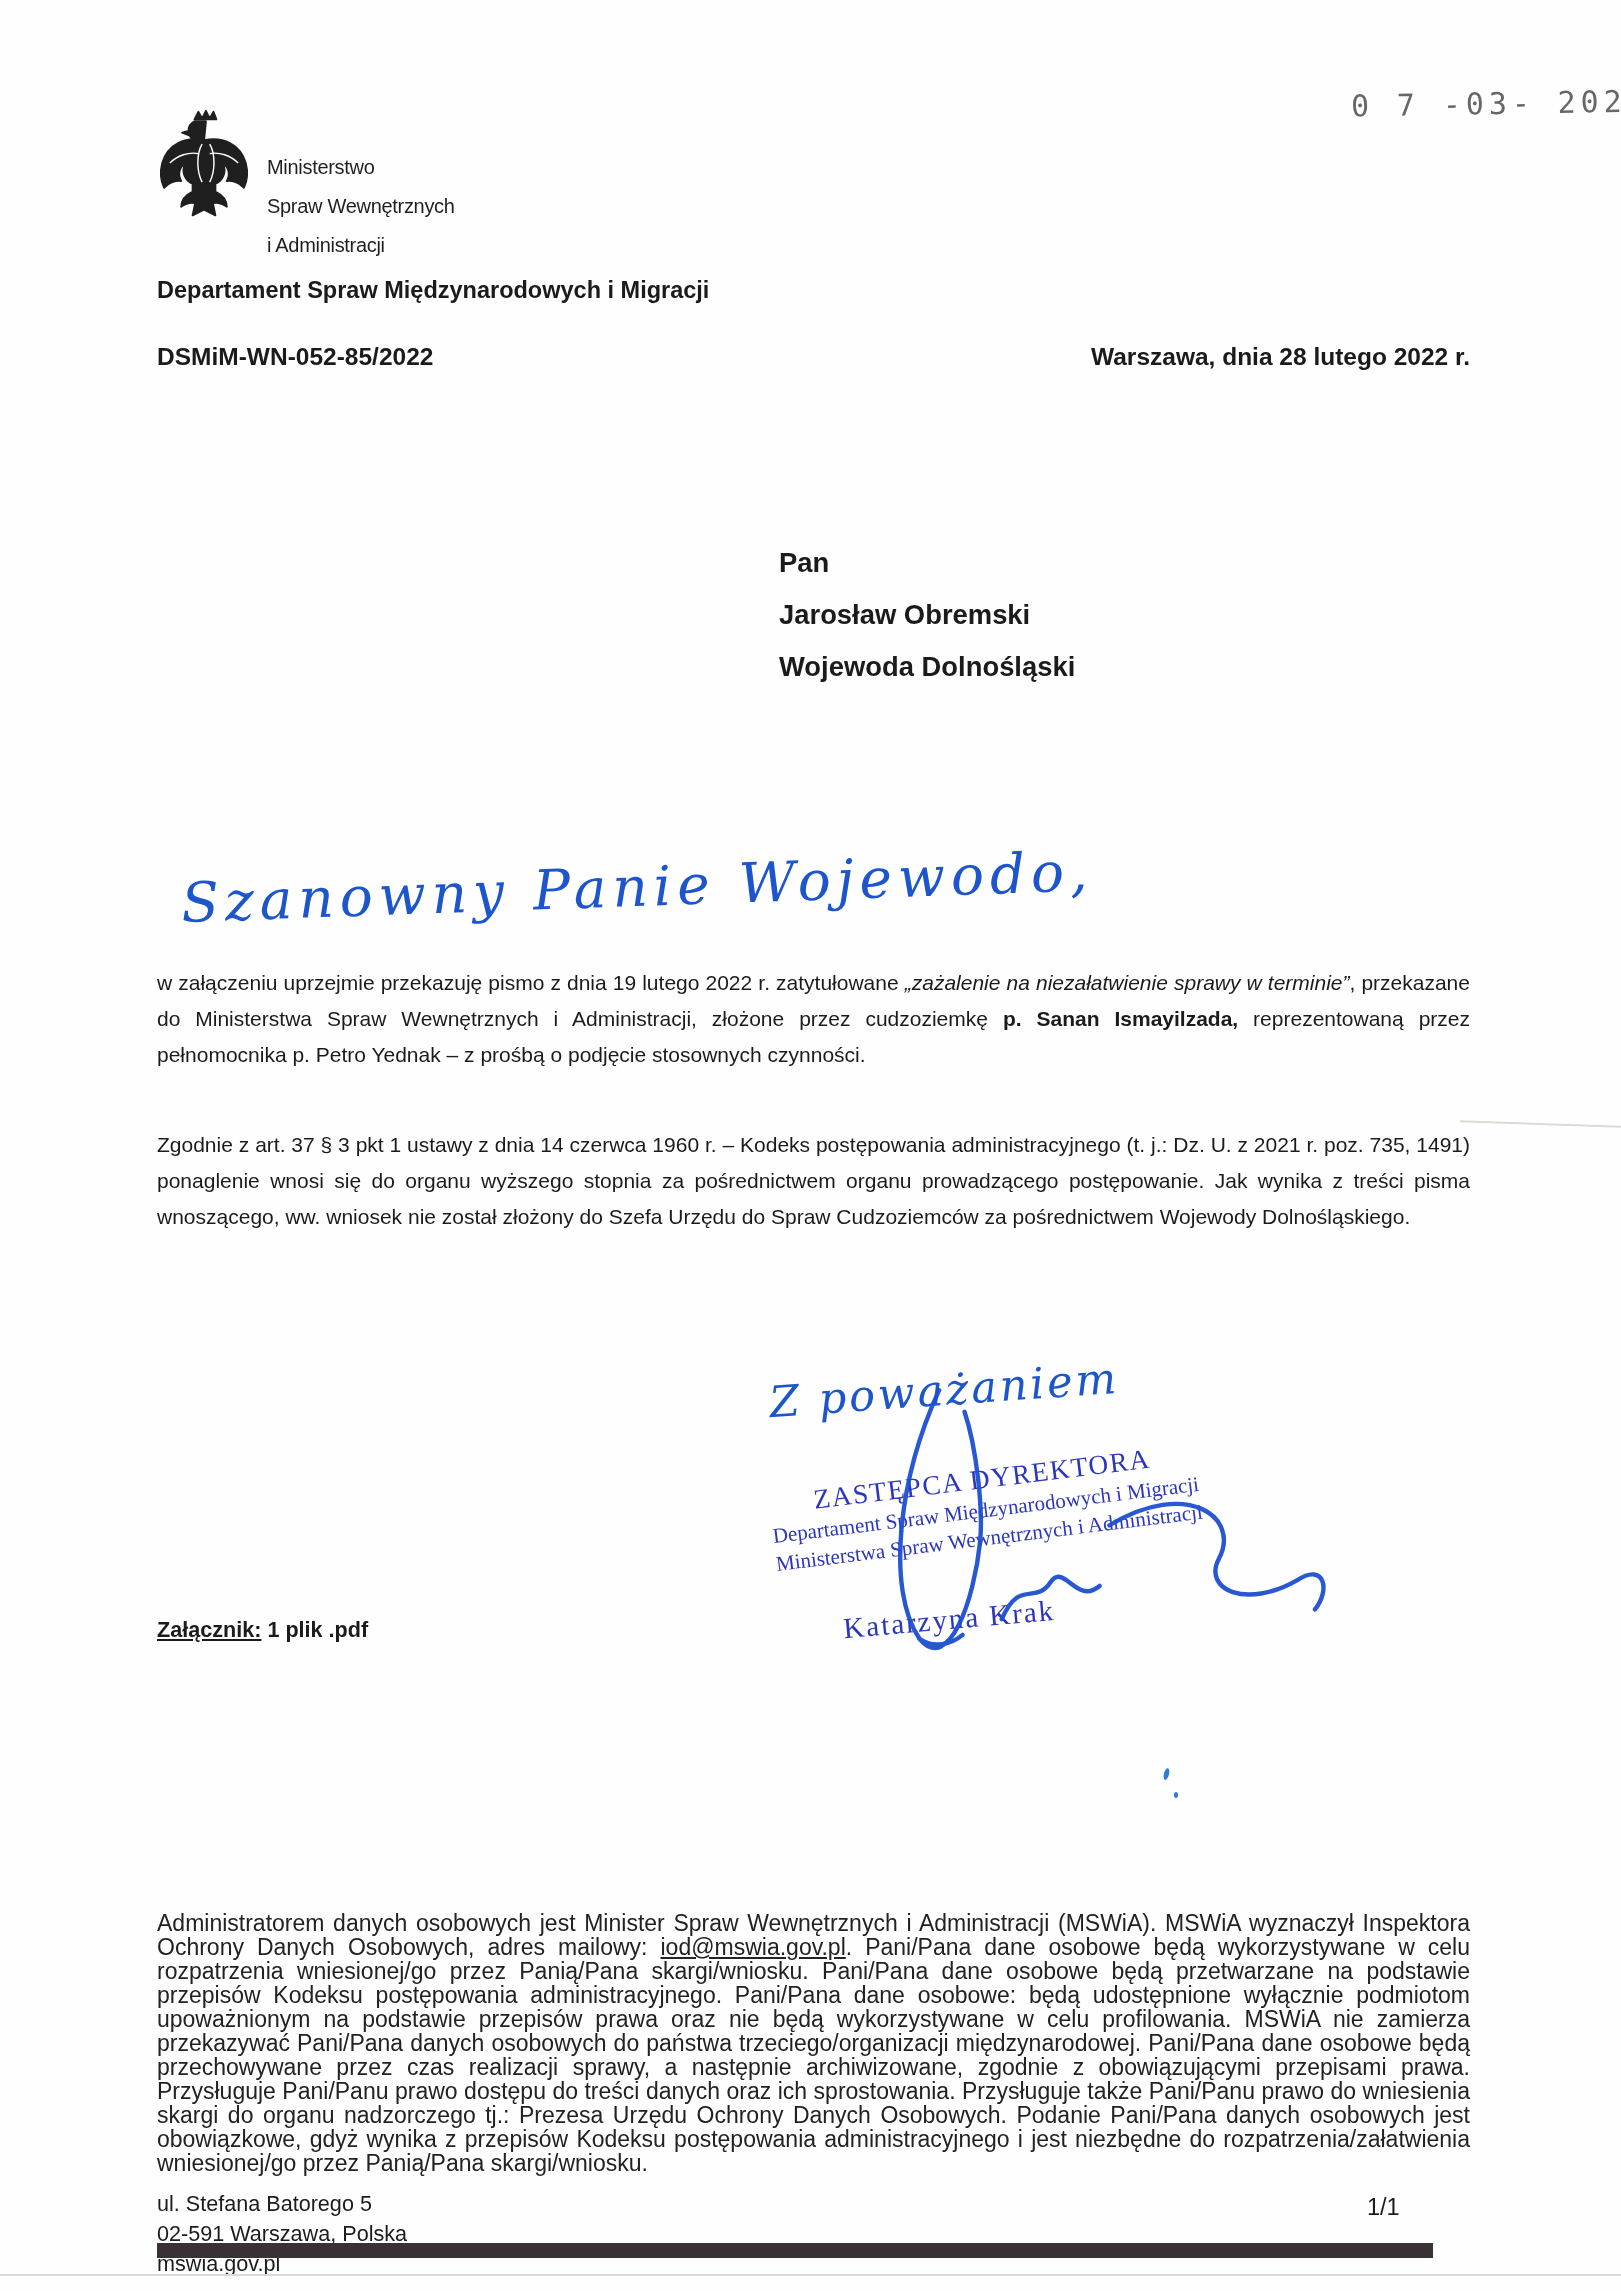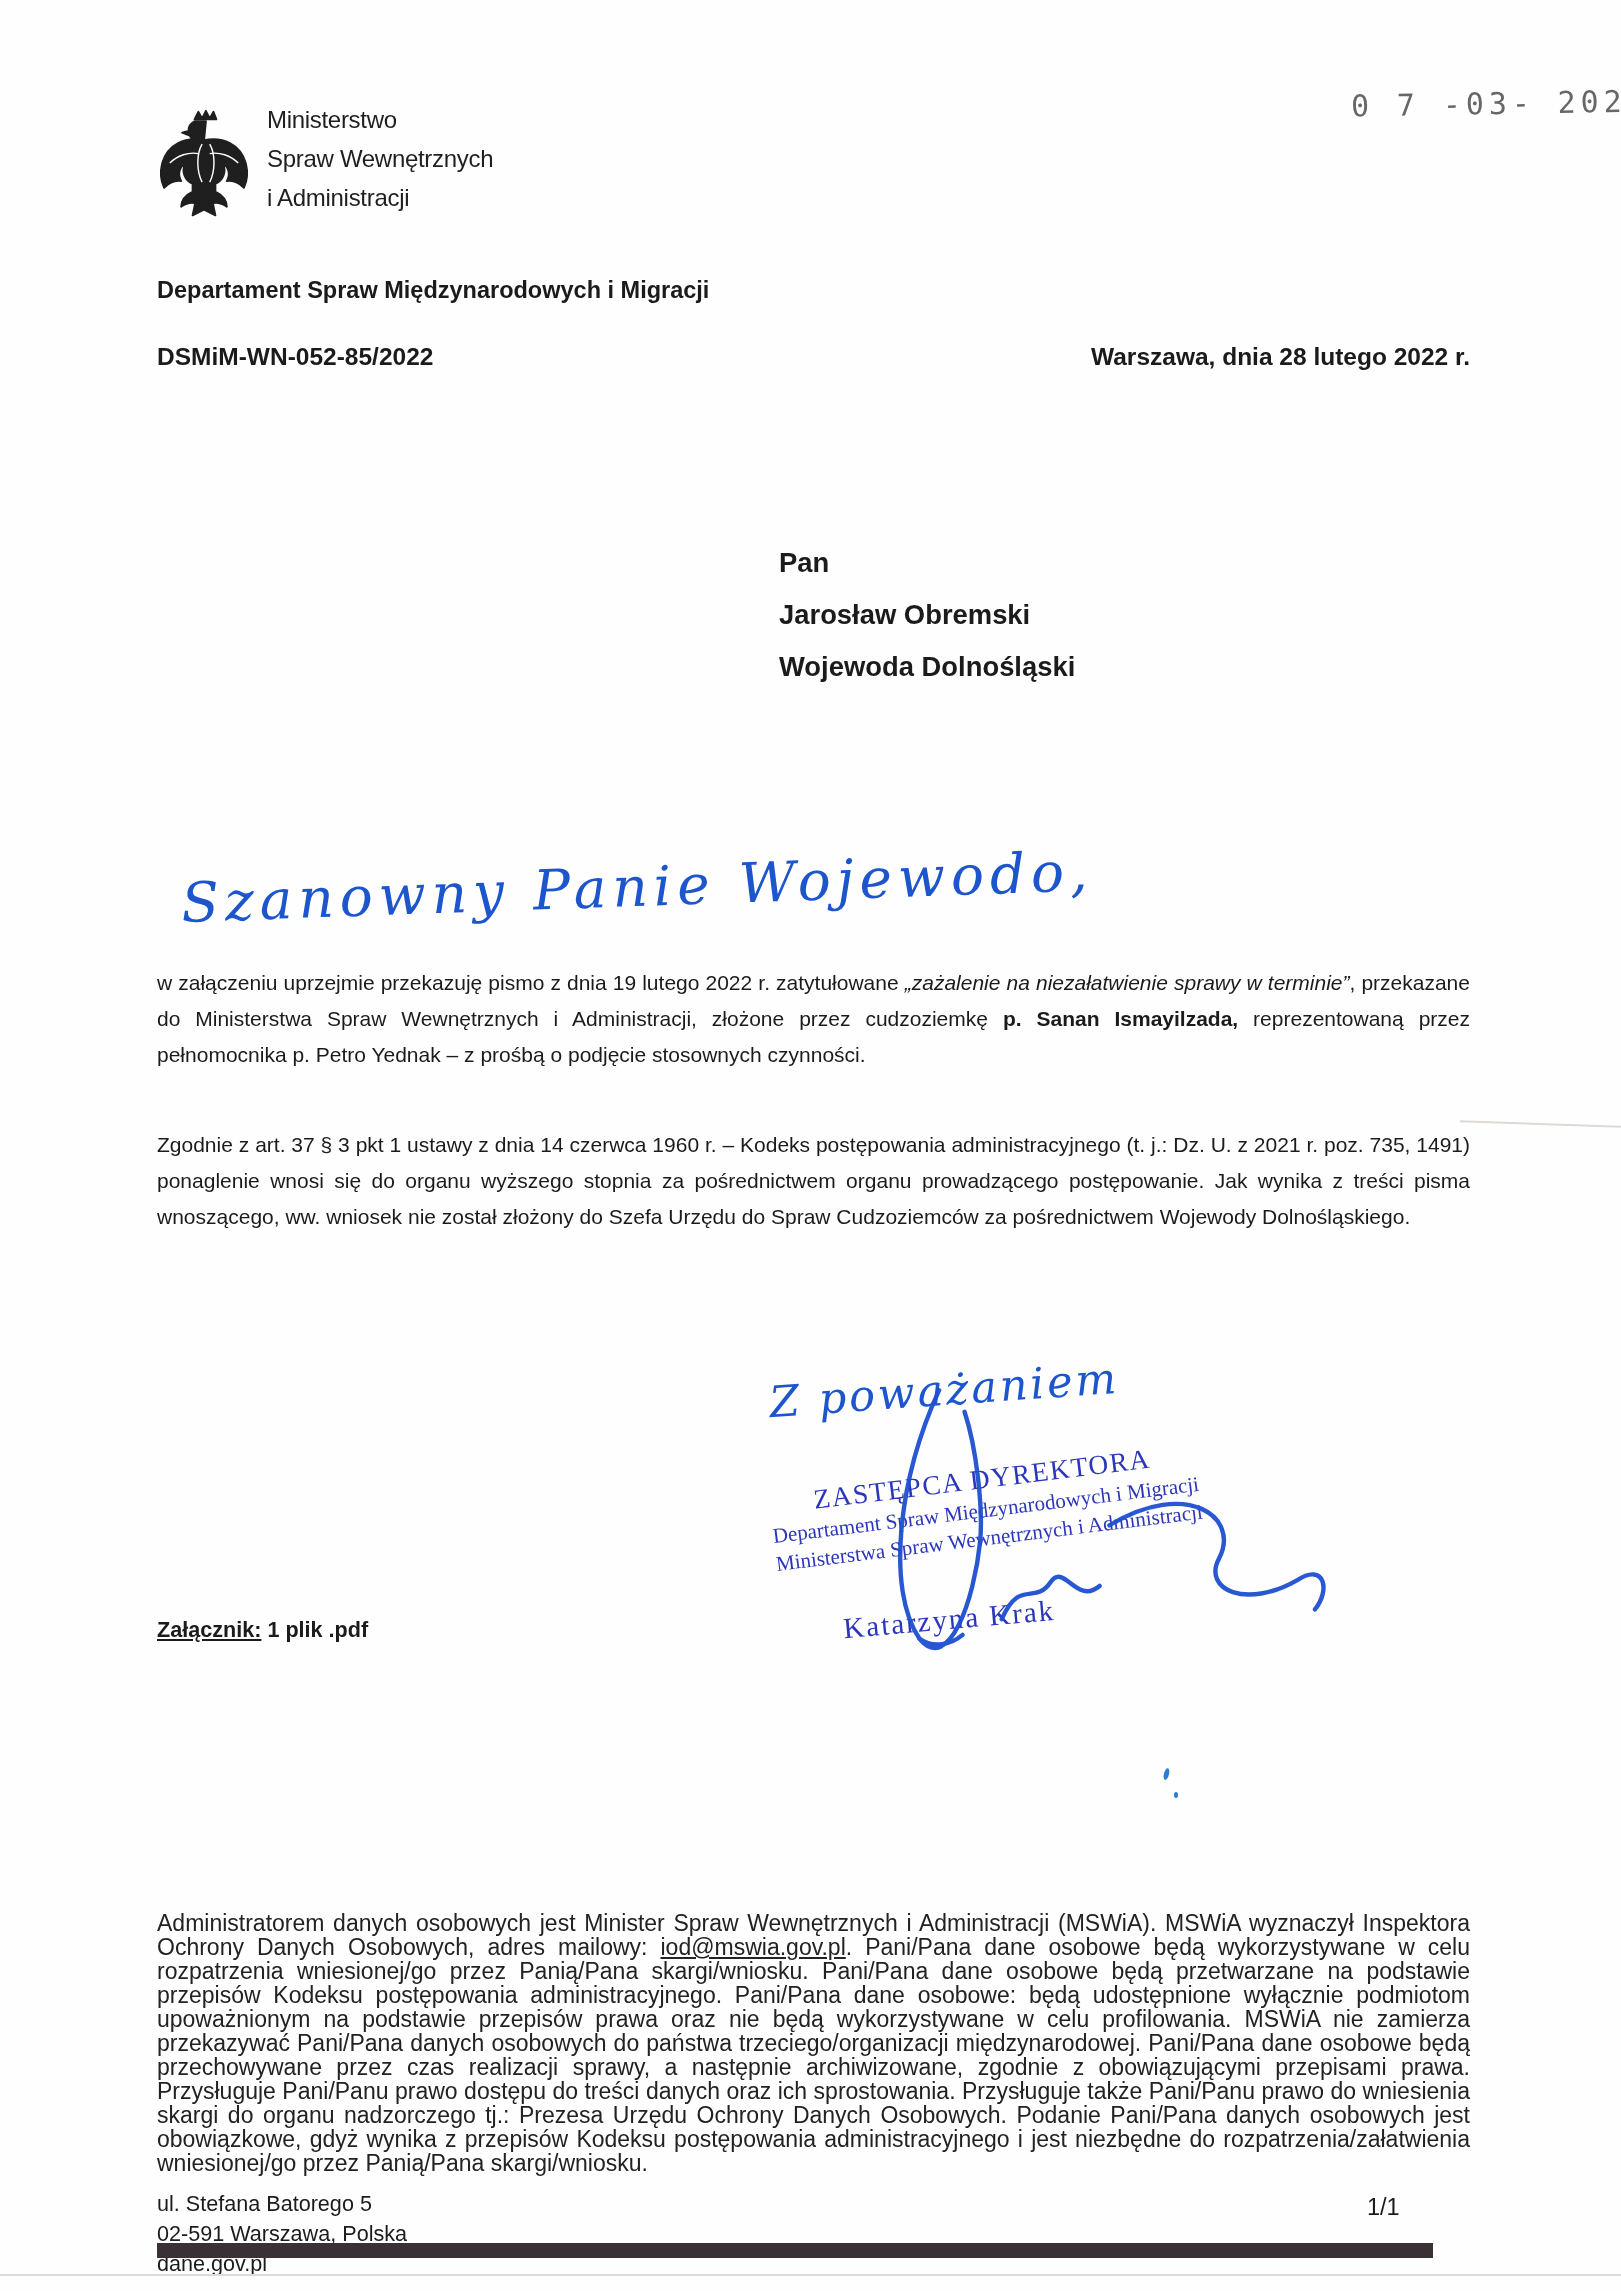--- a/index.html
+++ b/index.html
@@ -3,21 +3,21 @@
 <meta charset="utf-8">
 <style>
   html,body{margin:0;padding:0;background:#e8e8e8;}
   .page{
     position:relative;width:1621px;height:2292px;background:#fefefe;
     font-family:"Liberation Sans",sans-serif;color:#1b1b1b;overflow:hidden;
     margin:0 auto;
   }
   .abs{position:absolute;}
   
-  .ministry{font-size:24px;line-height:39px;font-weight:400;color:#1f1f1f;letter-spacing:-0.3px;}
+  .ministry{font-size:20px;line-height:39px;font-weight:400;color:#1f1f1f;letter-spacing:-0.3px;margin-top:48px;}
   .dept{font-size:23.5px;font-weight:600;}
   .refrow{font-size:24.5px;font-weight:600;}
   
   .recipient div{font-size:27.4px;font-weight:700;line-height:52px;}
   
   .handwriting{
     font-family:"DejaVu Serif",cursive;font-style:italic;color:#1d55cd;
     white-space:nowrap;
   }
   .greeting{font-size:55px;letter-spacing:5.9px;transform:rotate(-2deg);}
@@ -135,21 +135,21 @@
   <div class="abs inkdot" style="left:1164px;top:1768px;width:4.9px;height:11.8px;transform:rotate(14deg);"></div>
   <div class="abs inkdot" style="left:1174px;top:1792px;width:3.9px;height:5.9px;"></div>
 
   <div class="abs fineprint" style="left:157px;top:1911px;">
     <span>Administratorem danych osobowych jest Minister Spraw Wewnętrznych i Administracji (MSWiA). MSWiA wyznaczył Inspektora Ochrony Danych Osobowych, adres mailowy: </span><span class="email">iod@mswia.gov.pl</span><span>. Pani/Pana dane osobowe będą wykorzystywane w celu rozpatrzenia wniesionej/go przez Panią/Pana skargi/wniosku. Pani/Pana dane osobowe będą przetwarzane na podstawie przepisów Kodeksu postępowania administracyjnego. Pani/Pana dane osobowe: będą udostępnione wyłącznie podmiotom upoważnionym na podstawie przepisów prawa oraz nie będą wykorzystywane w celu profilowania. MSWiA nie zamierza przekazywać Pani/Pana danych osobowych do państwa trzeciego/organizacji międzynarodowej. Pani/Pana dane osobowe będą przechowywane przez czas realizacji sprawy, a następnie archiwizowane, zgodnie z obowiązującymi przepisami prawa. Przysługuje Pani/Panu prawo dostępu do treści danych oraz ich sprostowania. Przysługuje także Pani/Panu prawo do wniesienia skargi do organu nadzorczego tj.: Prezesa Urzędu Ochrony Danych Osobowych. Podanie Pani/Pana danych osobowych jest obowiązkowe, gdyż wynika z przepisów Kodeksu postępowania administracyjnego i jest niezbędne do rozpatrzenia/załatwienia wniesionej/go przez Panią/Pana skargi/wniosku.</span>
   </div>
 
   <div class="abs footer-addr" style="left:157px;top:2141px;margin-top:48px;">
     <div>ul. Stefana Batorego 5</div>
     <div>02-591 Warszawa, Polska</div>
-    <div>dane.gov.pl</div>
+    <div>mswia.gov.pl</div>
   </div>
 
   <div class="abs pageno" style="left:1367px;top:2194px;">1/1</div>
 
   <div class="abs darkbar" style="left:157px;top:2243px;width:1276px;height:14.7px;"></div>
   <div class="abs crease" style="left:0;top:2274px;width:1621px;"></div>
 
 </div>
 
 

